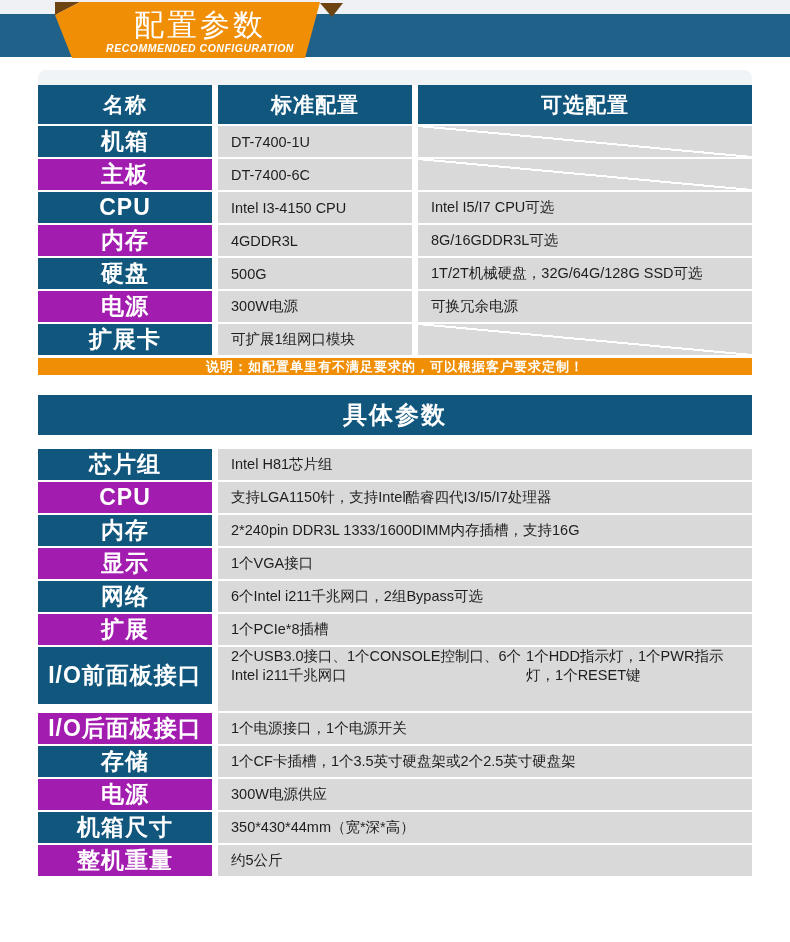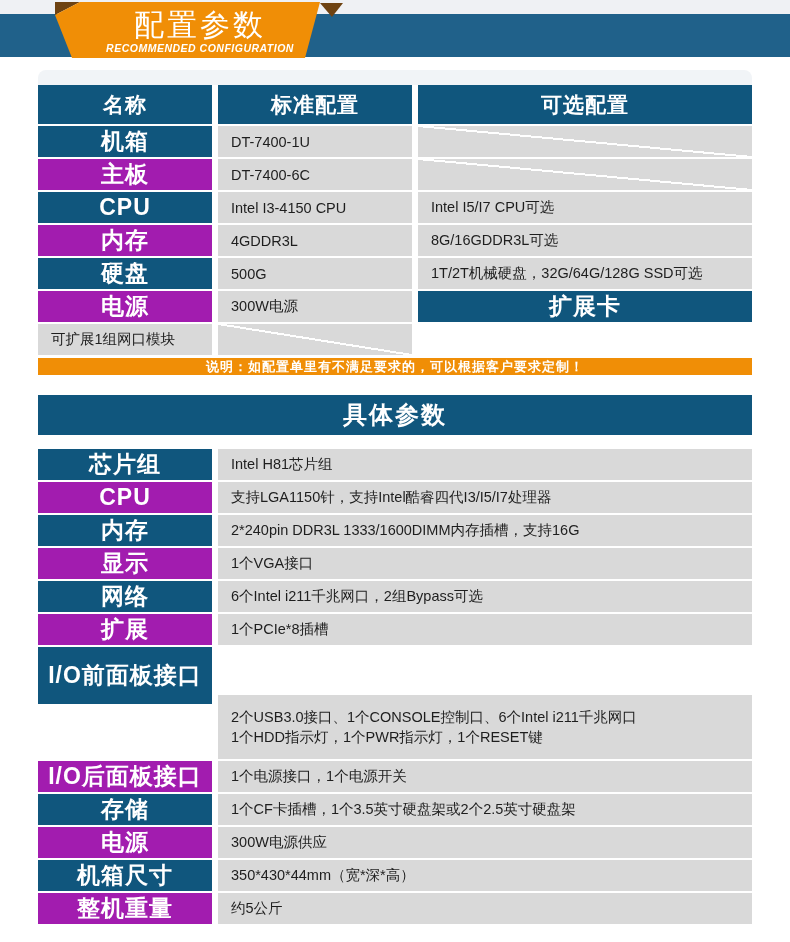--- a/index.html
+++ b/index.html
@@ -40,21 +40,21 @@
     height:31px; color:#fff; display:flex; align-items:center; justify-content:center;
     font-size:23px; font-weight:bold; letter-spacing:1px;
   }
   .label.tall { height:57px; }
   .dark  { background:#10567D; }
   .light { background:#a21caf; }
   .val {
     height:31px; background:#D9D9D9; color:#1E1E1E; display:flex; align-items:center;
     font-size:14.5px; padding-left:13px; box-sizing:border-box;
   }
-  .val.tall { height:64px; flex-direction:column; align-items:flex-start; justify-content:center; gap:1px;margin-top:48px; }
+  .val.tall { height:64px; flex-direction:row; align-items:flex-start; justify-content:center; gap:1px; }
   .na {
     background-color:#D9D9D9;
     background-image:linear-gradient(to top right,
       transparent calc(50% - 1px), #ffffff calc(50% - 1px),
       #ffffff calc(50% + 1px), transparent calc(50% + 1px));
   }
 
   .note-bar {
     margin-top:3px; height:17px; background:#F08E06; color:#fff;
     display:flex; align-items:center; justify-content:center;
@@ -105,20 +105,21 @@
       <div class="label light">内存</div>
       <div class="val">4GDDR3L</div>
       <div class="val">8G/16GDDR3L可选</div>
 
       <div class="label dark">硬盘</div>
       <div class="val">500G</div>
       <div class="val">1T/2T机械硬盘，32G/64G/128G SSD可选</div>
 
       <div class="label light">电源</div>
       <div class="val">300W电源</div>
+      <div class="val">可换冗余电源</div>
 
       <div class="label dark">扩展卡</div>
       <div class="val">可扩展1组网口模块</div>
       <div class="val na"></div>
     </div>
 
     <div class="note-bar">说明：如配置单里有不满足要求的，可以根据客户要求定制！</div>
 
     <div class="section-bar">具体参数</div>
     <div class="gap14"></div>

